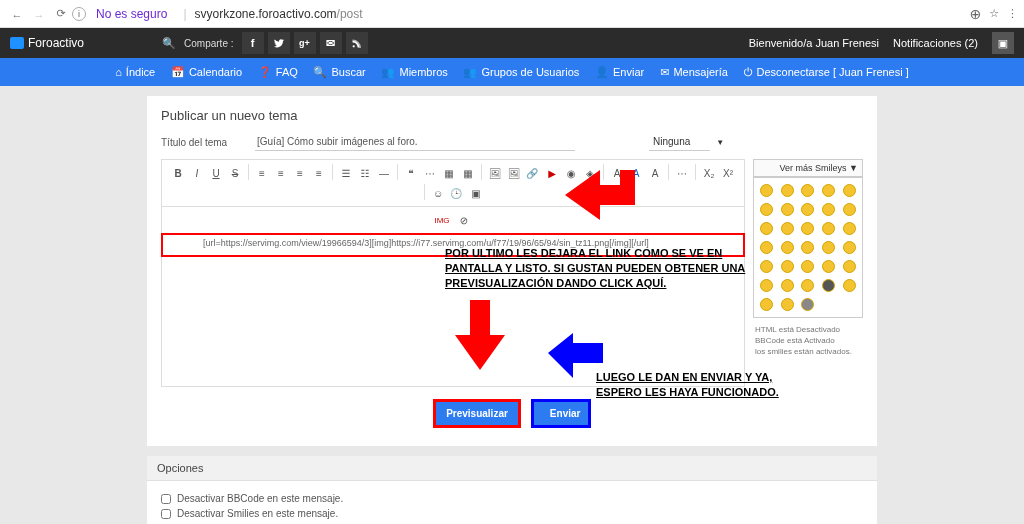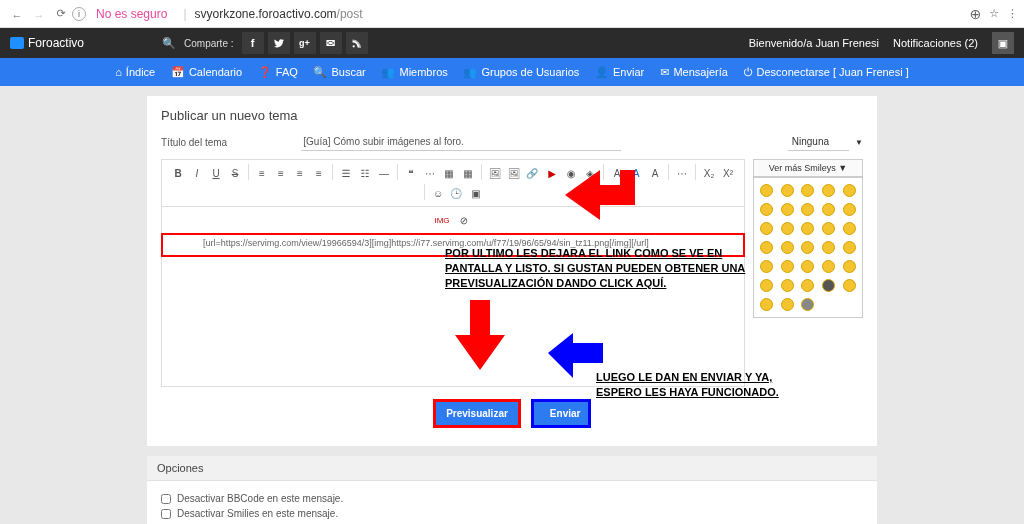--- a/index.html
+++ b/index.html
@@ -2,21 +2,21 @@
 <html><head>
 <meta charset="utf-8">
 <style>
 * { margin:0; padding:0; box-sizing:border-box; font-family:Arial,Helvetica,sans-serif; }
 body { background:#e8e8e8; font-size:11px; color:#333; width:1024px; height:524px; overflow:hidden; position:relative; }
 
 
 .chrome-bar { background:#fff; height:28px; display:flex; align-items:center; padding:0 6px; border-bottom:1px solid #ddd; }
 .chrome-btn { width:22px; height:22px; display:flex; align-items:center; justify-content:center; color:#666; cursor:pointer; }
 .addr { flex:1; display:flex; align-items:center; padding:0 10px; font-size:12px; color:#555; }
-.addr .warn { color:#ec4899; margin-right:8px; }
+.addr .warn { color:#6d28d9; margin-right:8px; }
 .addr .domain { color:#333; }
 .addr .path { color:#888; }
 .chrome-right { display:flex; align-items:center; gap:8px; color:#666; }
 
 
 .dark-bar { background:#2b2b2b; height:30px; display:flex; align-items:center; padding:0 10px; color:#fff; }
 .logo { display:flex; align-items:center; gap:4px; font-size:12px; }
 .logo-icon { width:14px; height:12px; background:#1e90ff; border-radius:2px; position:relative; }
 .logo-icon:after { content:""; position:absolute; bottom:-3px; left:3px; border:3px solid transparent; border-top-color:#1e90ff; }
 .search-glass { width:30px; text-align:center; }
@@ -28,41 +28,41 @@
 
 
 .blue-bar { background:#2d7bf0; height:28px; display:flex; align-items:center; justify-content:center; gap:16px; color:#fff; font-size:11px; }
 .blue-item { display:flex; align-items:center; gap:4px; cursor:pointer; }
 .blue-ico { font-size:11px; }
 
 
 .page { background:#e8e8e8; padding:10px 0; }
 .panel { width:730px; margin:0 auto; background:#fff; padding:8px 14px 18px 14px; }
 .panel-title { font-size:13px; color:#444; padding:4px 0 10px 0; border-bottom:none; }
-.topic-row { display:flex; align-items:center; gap:22px; margin-bottom:8px;justify-content:space-between; }
+.topic-row { display:flex; align-items:center; gap:22px; margin-bottom:8px; }
 .lbl { font-size:10px; color:#555; width:72px; }
 .topic-input { flex:1; border:none; border-bottom:1px solid #ccc; padding:3px 2px; font-size:10px; color:#555; outline:none; max-width:320px; }
 .select-wrap { display:flex; align-items:center; gap:6px; font-size:10px; color:#333; }
 .select-box { border:none; border-bottom:1px solid #ccc; padding:3px 20px 3px 4px; font-size:10px; color:#333; }
 .caret { font-size:8px; }
 
 
 .editor-row { display:flex; gap:8px; }
 .editor-main { flex:1; }
 .toolbar { border:1px solid #ddd; padding:4px; display:flex; flex-wrap:wrap; justify-content:center; gap:2px 1px; }
 .tbtn { width:18px; height:18px; display:flex; align-items:center; justify-content:center; font-size:10px; color:#555; border:1px solid transparent; cursor:pointer; }
 .tsep { width:1px; height:16px; background:#ddd; margin:0 3px; }
 .toolbar2 { border:1px solid #ddd; border-top:none; padding:4px; display:flex; justify-content:center; gap:4px; }
 .textarea-wrap { border:2px solid #f00; padding:2px; margin-top:-1px; }
 .msg-text { width:100%; height:16px; border:none; outline:none; font-size:9px; color:#666; padding:1px 3px; font-family:inherit;margin-left:35px; }
 .editor-body { border:1px solid #ddd; border-top:none; height:130px; }
 
 
 .smileys { width:110px; }
-.sm-head { border:1px solid #ccc; padding:3px 4px; font-size:9px; display:flex; align-items:center; justify-content:center; background:#fafafa; }
+.sm-head { border:1px solid #ccc; padding:3px 4px; font-size:9px; display:flex; align-items:center; justify-content:flex-end; background:#fafafa; }
 .sm-grid { border:1px solid #ccc; padding:6px 4px; display:grid; grid-template-columns:repeat(5,1fr); gap:6px 4px; justify-items:center; }
 .smiley { width:13px; height:13px; background:#f4c430; border-radius:50%; border:1px solid #d4a400; }
 .sm-info { font-size:8px; color:#777; line-height:1.4; padding:6px 2px; }
 
 
 .arrow { position:absolute; }
 .arrow svg { display:block; }
 
 
 .btn-row { display:flex; justify-content:center; gap:10px; margin-top:12px; position:relative; }
@@ -276,20 +276,25 @@
             <div class="smiley"></div>
           <div class="smiley"></div>
             <div class="smiley"></div>
             <div class="smiley"></div>
             <div class="smiley" style="background:#555"></div>
             <div class="smiley"></div>
           <div class="smiley"></div>
             <div class="smiley"></div>
             <div class="smiley" style="background:#888"></div>
         </div>
+        <div class="sm-info">
+          <div>HTML está Desactivado</div>
+          <div>BBCode está Activado</div>
+          <div>los smilies están activados.</div>
+        </div>
       </div>
     </div>
 
     <div class="btn-row">
       <div class="btn btn-prev">Previsualizar</div>
       <div class="btn btn-send">Enviar</div>
     </div>
   </div>
 
   <div class="opt-panel">

